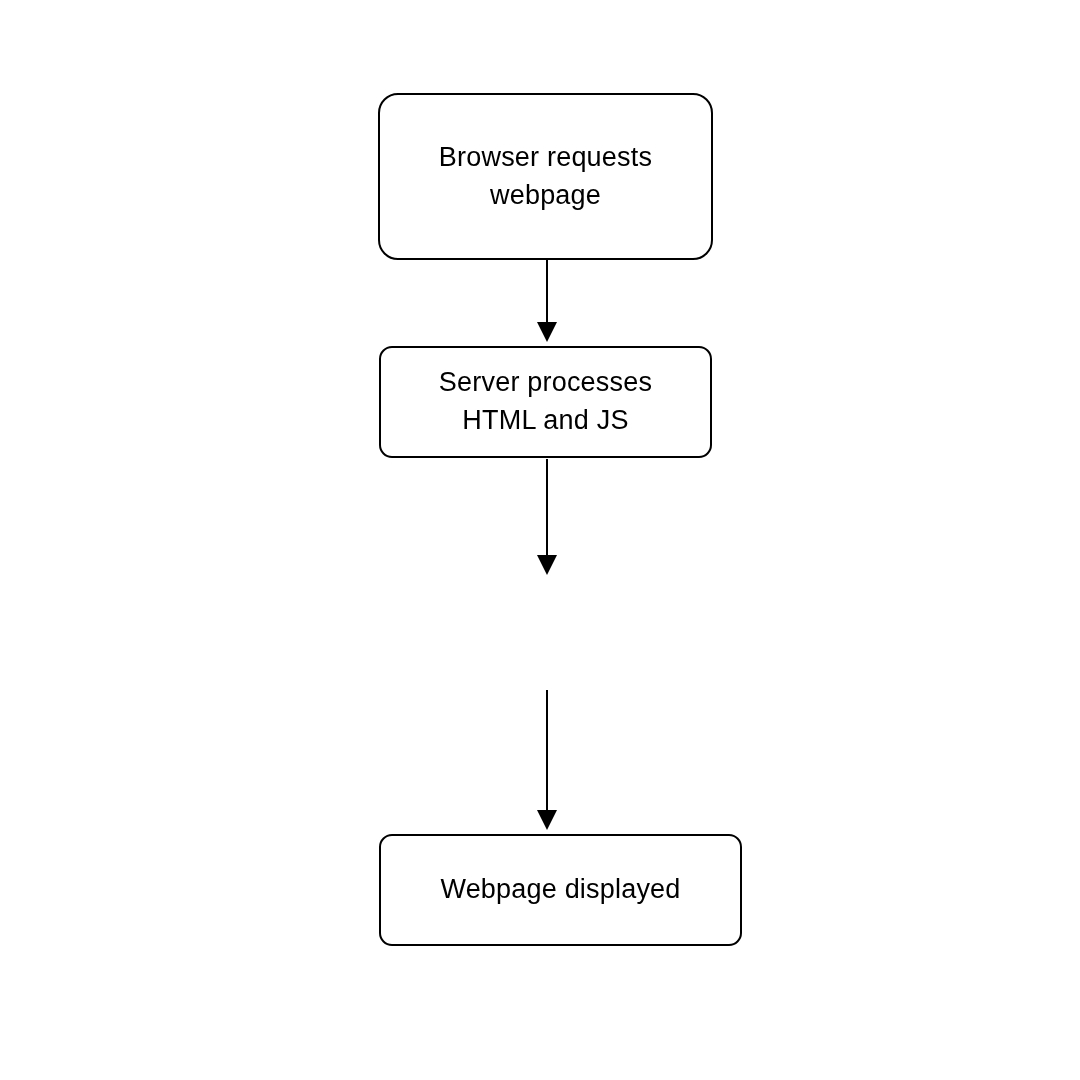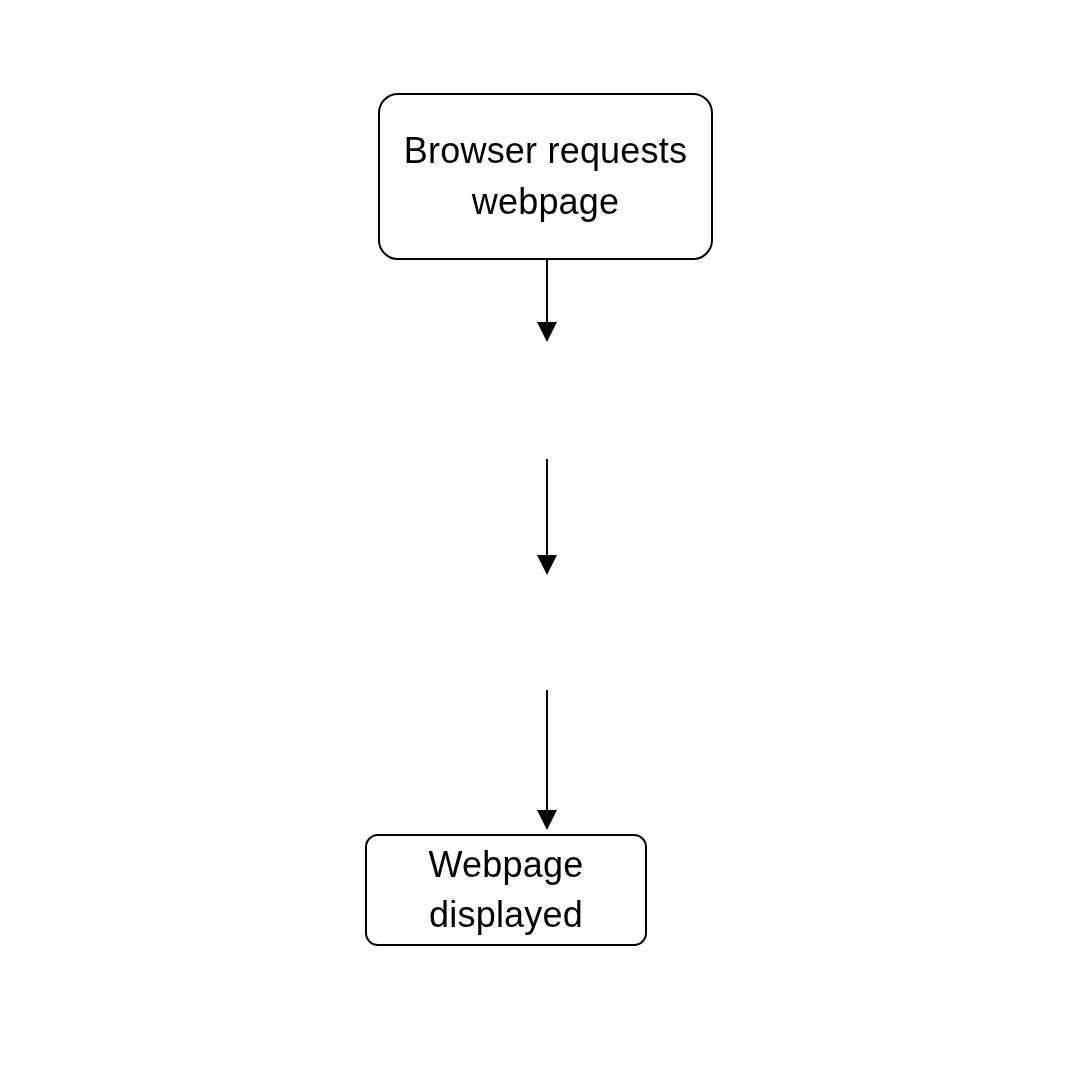--- a/index.html
+++ b/index.html
@@ -28,29 +28,29 @@
     box-sizing: border-box;
     background: #ffffff;
     border: 2px solid #000000;
     display: flex;
     align-items: center;
     justify-content: center;
     text-align: center;
   }
   .node-label {
     color: #000000;
-    font-size: 36px;
+    font-size: 27px;
     line-height: 1.4;
     white-space: pre-line;
     letter-spacing: 0.2px;
   }
   .node1 { left: 378px; top: 93px;  width: 335px; height: 167px; border-radius: 20px; }
   .node2 { left: 379px; top: 346px; width: 333px; height: 112px; border-radius: 13px; }
   .node3 { left: 379px; top: 579px; width: 333px; height: 110px; border-radius: 13px; }
-  .node4 { left: 365px; top: 834px; width: 282px; height: 112px; border-radius: 13px; }
+  .node4 { left: 379px; top: 834px; width: 363px; height: 112px; border-radius: 13px; }
 </style>
 </head>
 <body>
 
 <div class="canvas">
 
   <svg class="connectors" viewBox="0 0 1080 1080" xmlns="http://www.w3.org/2000/svg">
     <defs>
       <marker id="arrowhead" markerWidth="11" markerHeight="11" refX="9" refY="5" orient="auto" markerUnits="strokeWidth">
         <path d="M0,0 L10,5 L0,10 Z" fill="#000000"></path>
@@ -59,19 +59,23 @@
     <line x1="547" y1="260" x2="547" y2="340" stroke="#000000" stroke-width="2" marker-end="url(#arrowhead)"></line>
     <line x1="547" y1="459" x2="547" y2="573" stroke="#000000" stroke-width="2" marker-end="url(#arrowhead)"></line>
     <line x1="547" y1="690" x2="547" y2="828" stroke="#000000" stroke-width="2" marker-end="url(#arrowhead)"></line>
   </svg>
 
   <div class="node node1">
     <span class="node-label">Browser requests
 webpage</span>
   </div>
 
+  <div class="node node2">
+    <span class="node-label">Server processes
+HTML and JS</span>
+  </div>
 
 
   <div class="node node4">
     <span class="node-label">Webpage displayed</span>
   </div>
 
 </div>
 
 </body></html>

